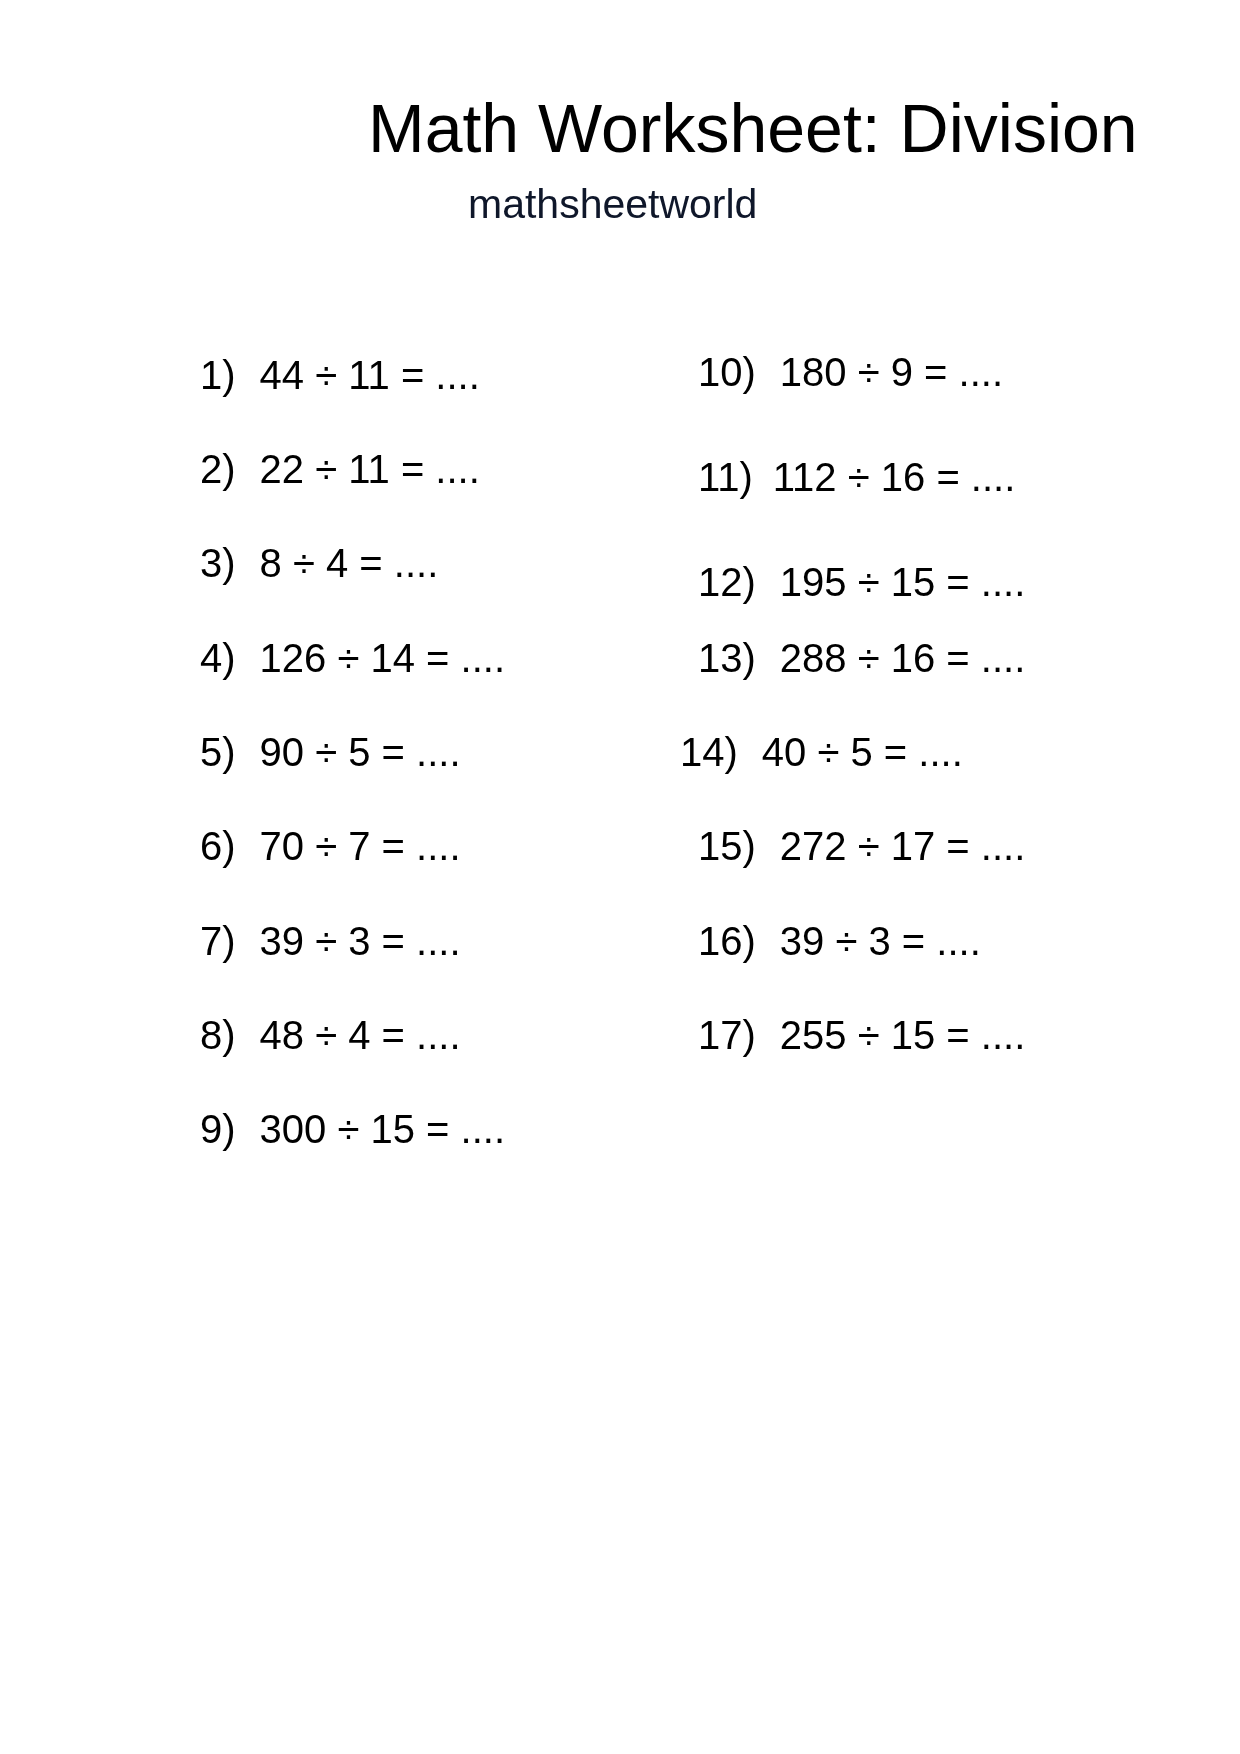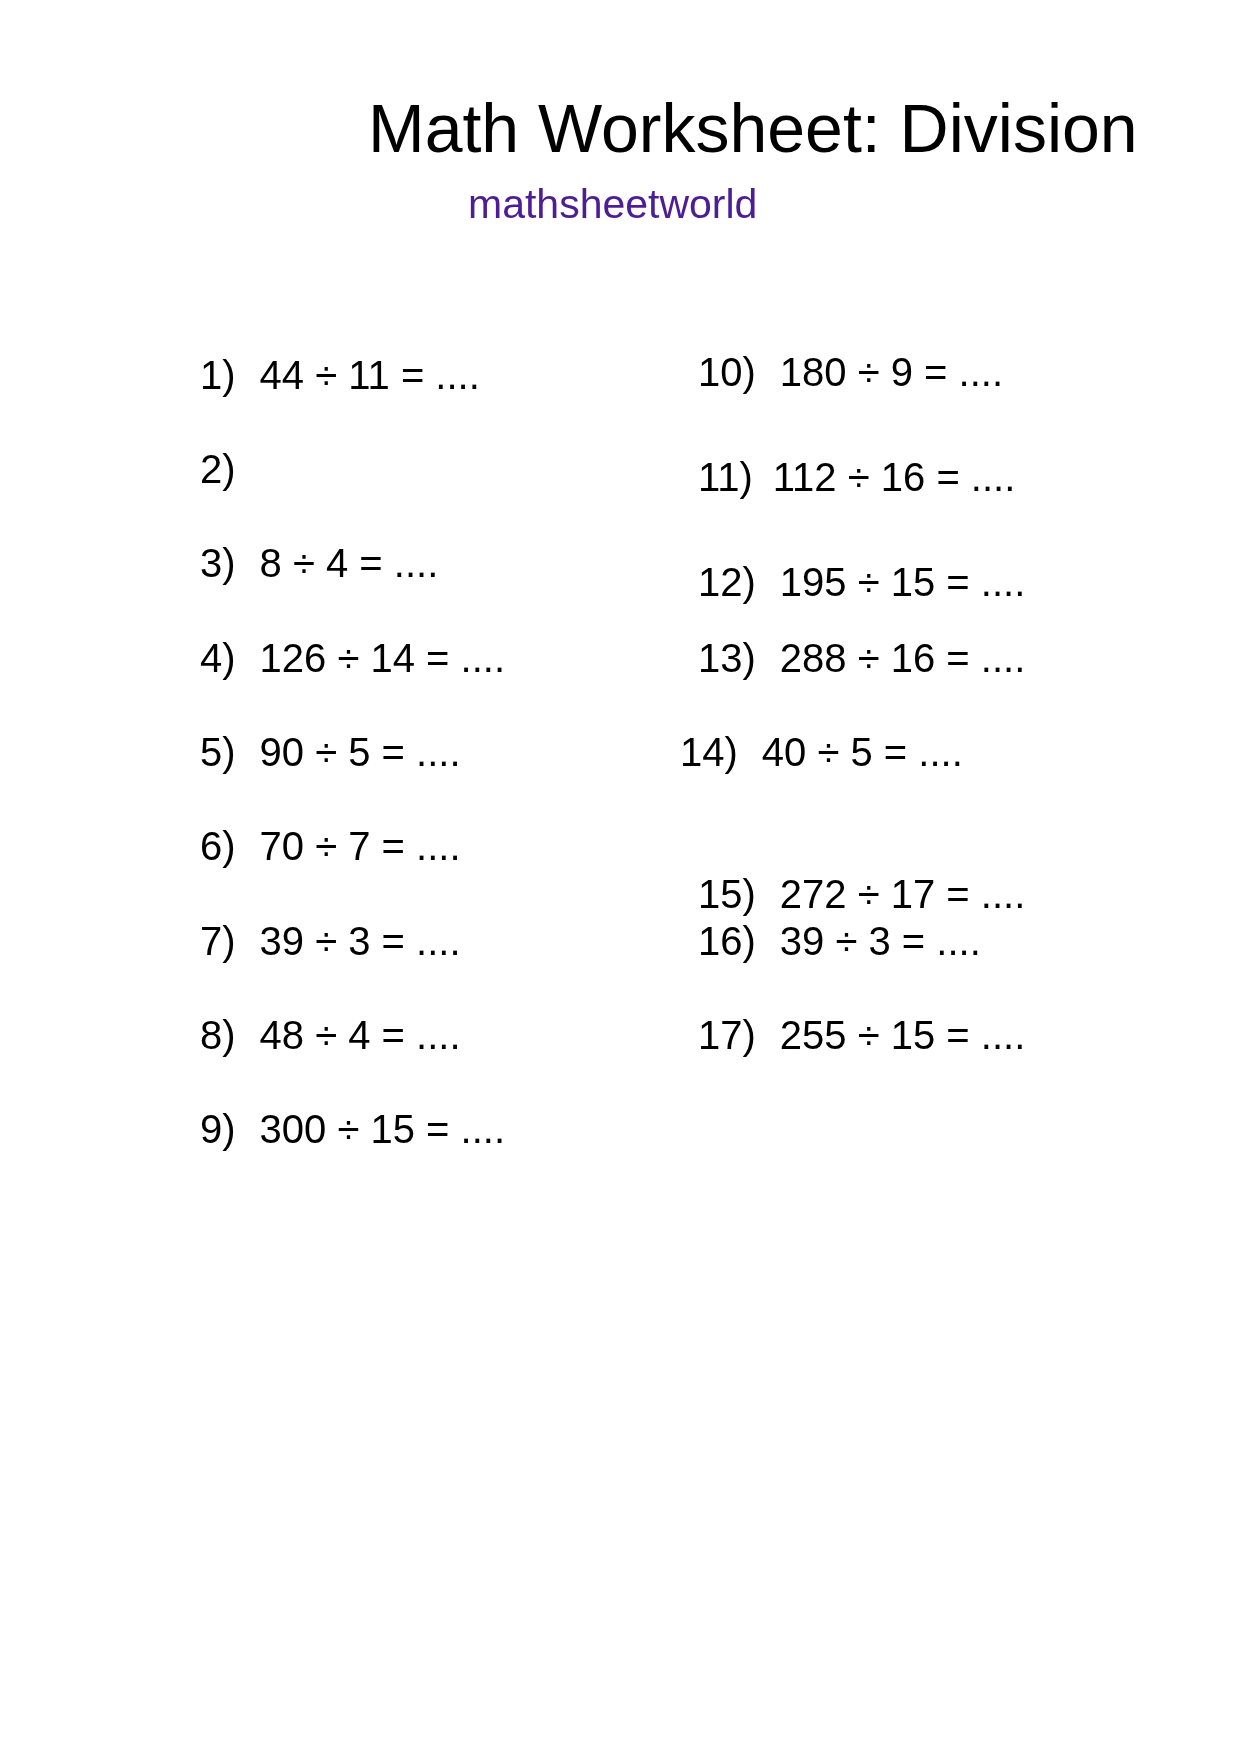--- a/index.html
+++ b/index.html
@@ -23,21 +23,21 @@
       line-height: 64px;
       white-space: nowrap;
       letter-spacing: 0px;
     }
     .subtitle {
       position: absolute;
       left: 468px;
       top: 180px;
       font-size: 41px;
       line-height: 48px;
-      color: #4c1d95;
+      color: #0f172a;
       white-space: nowrap;
     }
     .problem {
       position: absolute;
       font-size: 40px;
       line-height: 48px;
       white-space: nowrap;
       display: flex;
       align-items: baseline;
     }
@@ -56,20 +56,21 @@
   <div class="title">Math Worksheet: Division</div>
   <div class="subtitle">mathsheetworld</div>
 
   <div>
     <div class="problem" style="left:200px; top:351px;">
       <span class="num">1)</span>
       <span class="expr">44 ÷ 11 = ....</span>
     </div>
     <div class="problem" style="left:200px; top:445px;">
       <span class="num">2)</span>
+      <span class="expr">22 ÷ 11 = ....</span>
     </div>
     <div class="problem" style="left:200px; top:539px;">
       <span class="num">3)</span>
       <span class="expr">8 ÷ 4 = ....</span>
     </div>
     <div class="problem" style="left:200px; top:634px;">
       <span class="num">4)</span>
       <span class="expr">126 ÷ 14 = ....</span>
     </div>
     <div class="problem" style="left:200px; top:728px;">
@@ -108,21 +109,21 @@
       <span class="expr">195 ÷ 15 = ....</span>
     </div>
     <div class="problem" style="left:698px; top:634px;">
       <span class="num">13)</span>
       <span class="expr">288 ÷ 16 = ....</span>
     </div>
     <div class="problem" style="left:680px; top:728px;">
       <span class="num">14)</span>
       <span class="expr">40 ÷ 5 = ....</span>
     </div>
-    <div class="problem" style="left:698px; top:822px;margin-top:48px;">
+    <div class="problem" style="left:698px; top:822px;">
       <span class="num">15)</span>
       <span class="expr">272 ÷ 17 = ....</span>
     </div>
     <div class="problem" style="left:698px; top:917px;">
       <span class="num">16)</span>
       <span class="expr">39 ÷ 3 = ....</span>
     </div>
     <div class="problem" style="left:698px; top:1011px;">
       <span class="num">17)</span>
       <span class="expr">255 ÷ 15 = ....</span>

